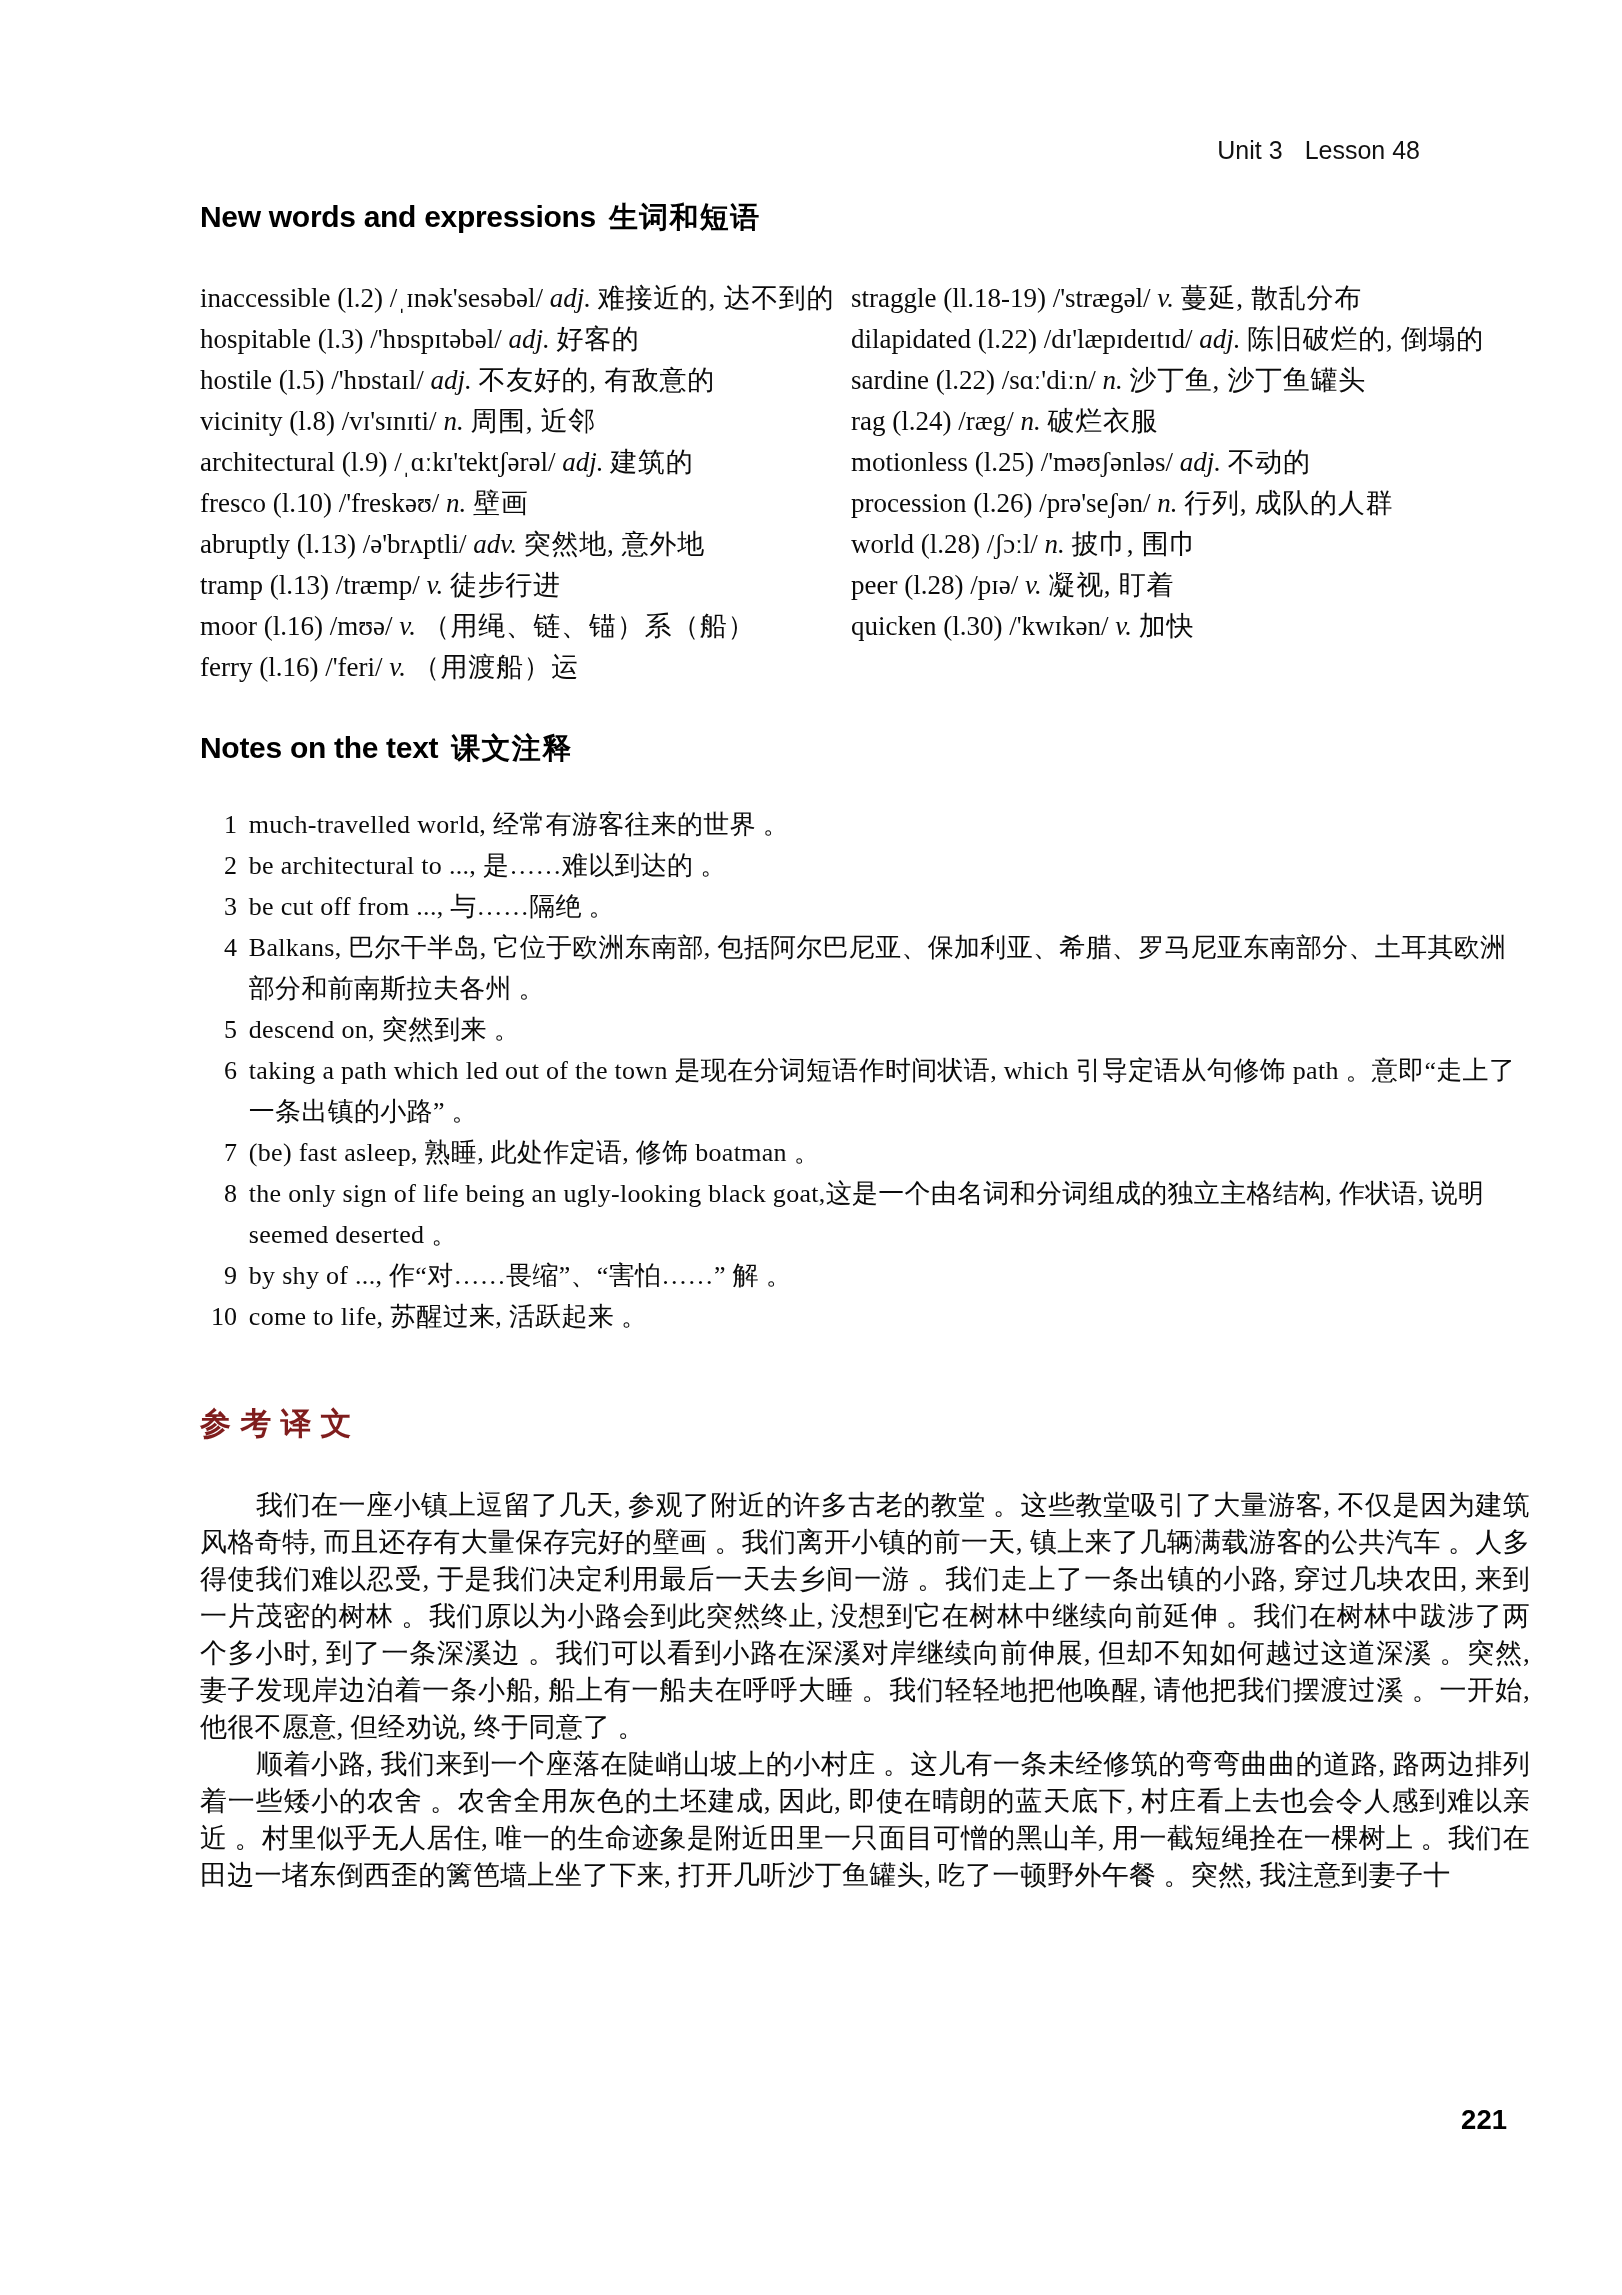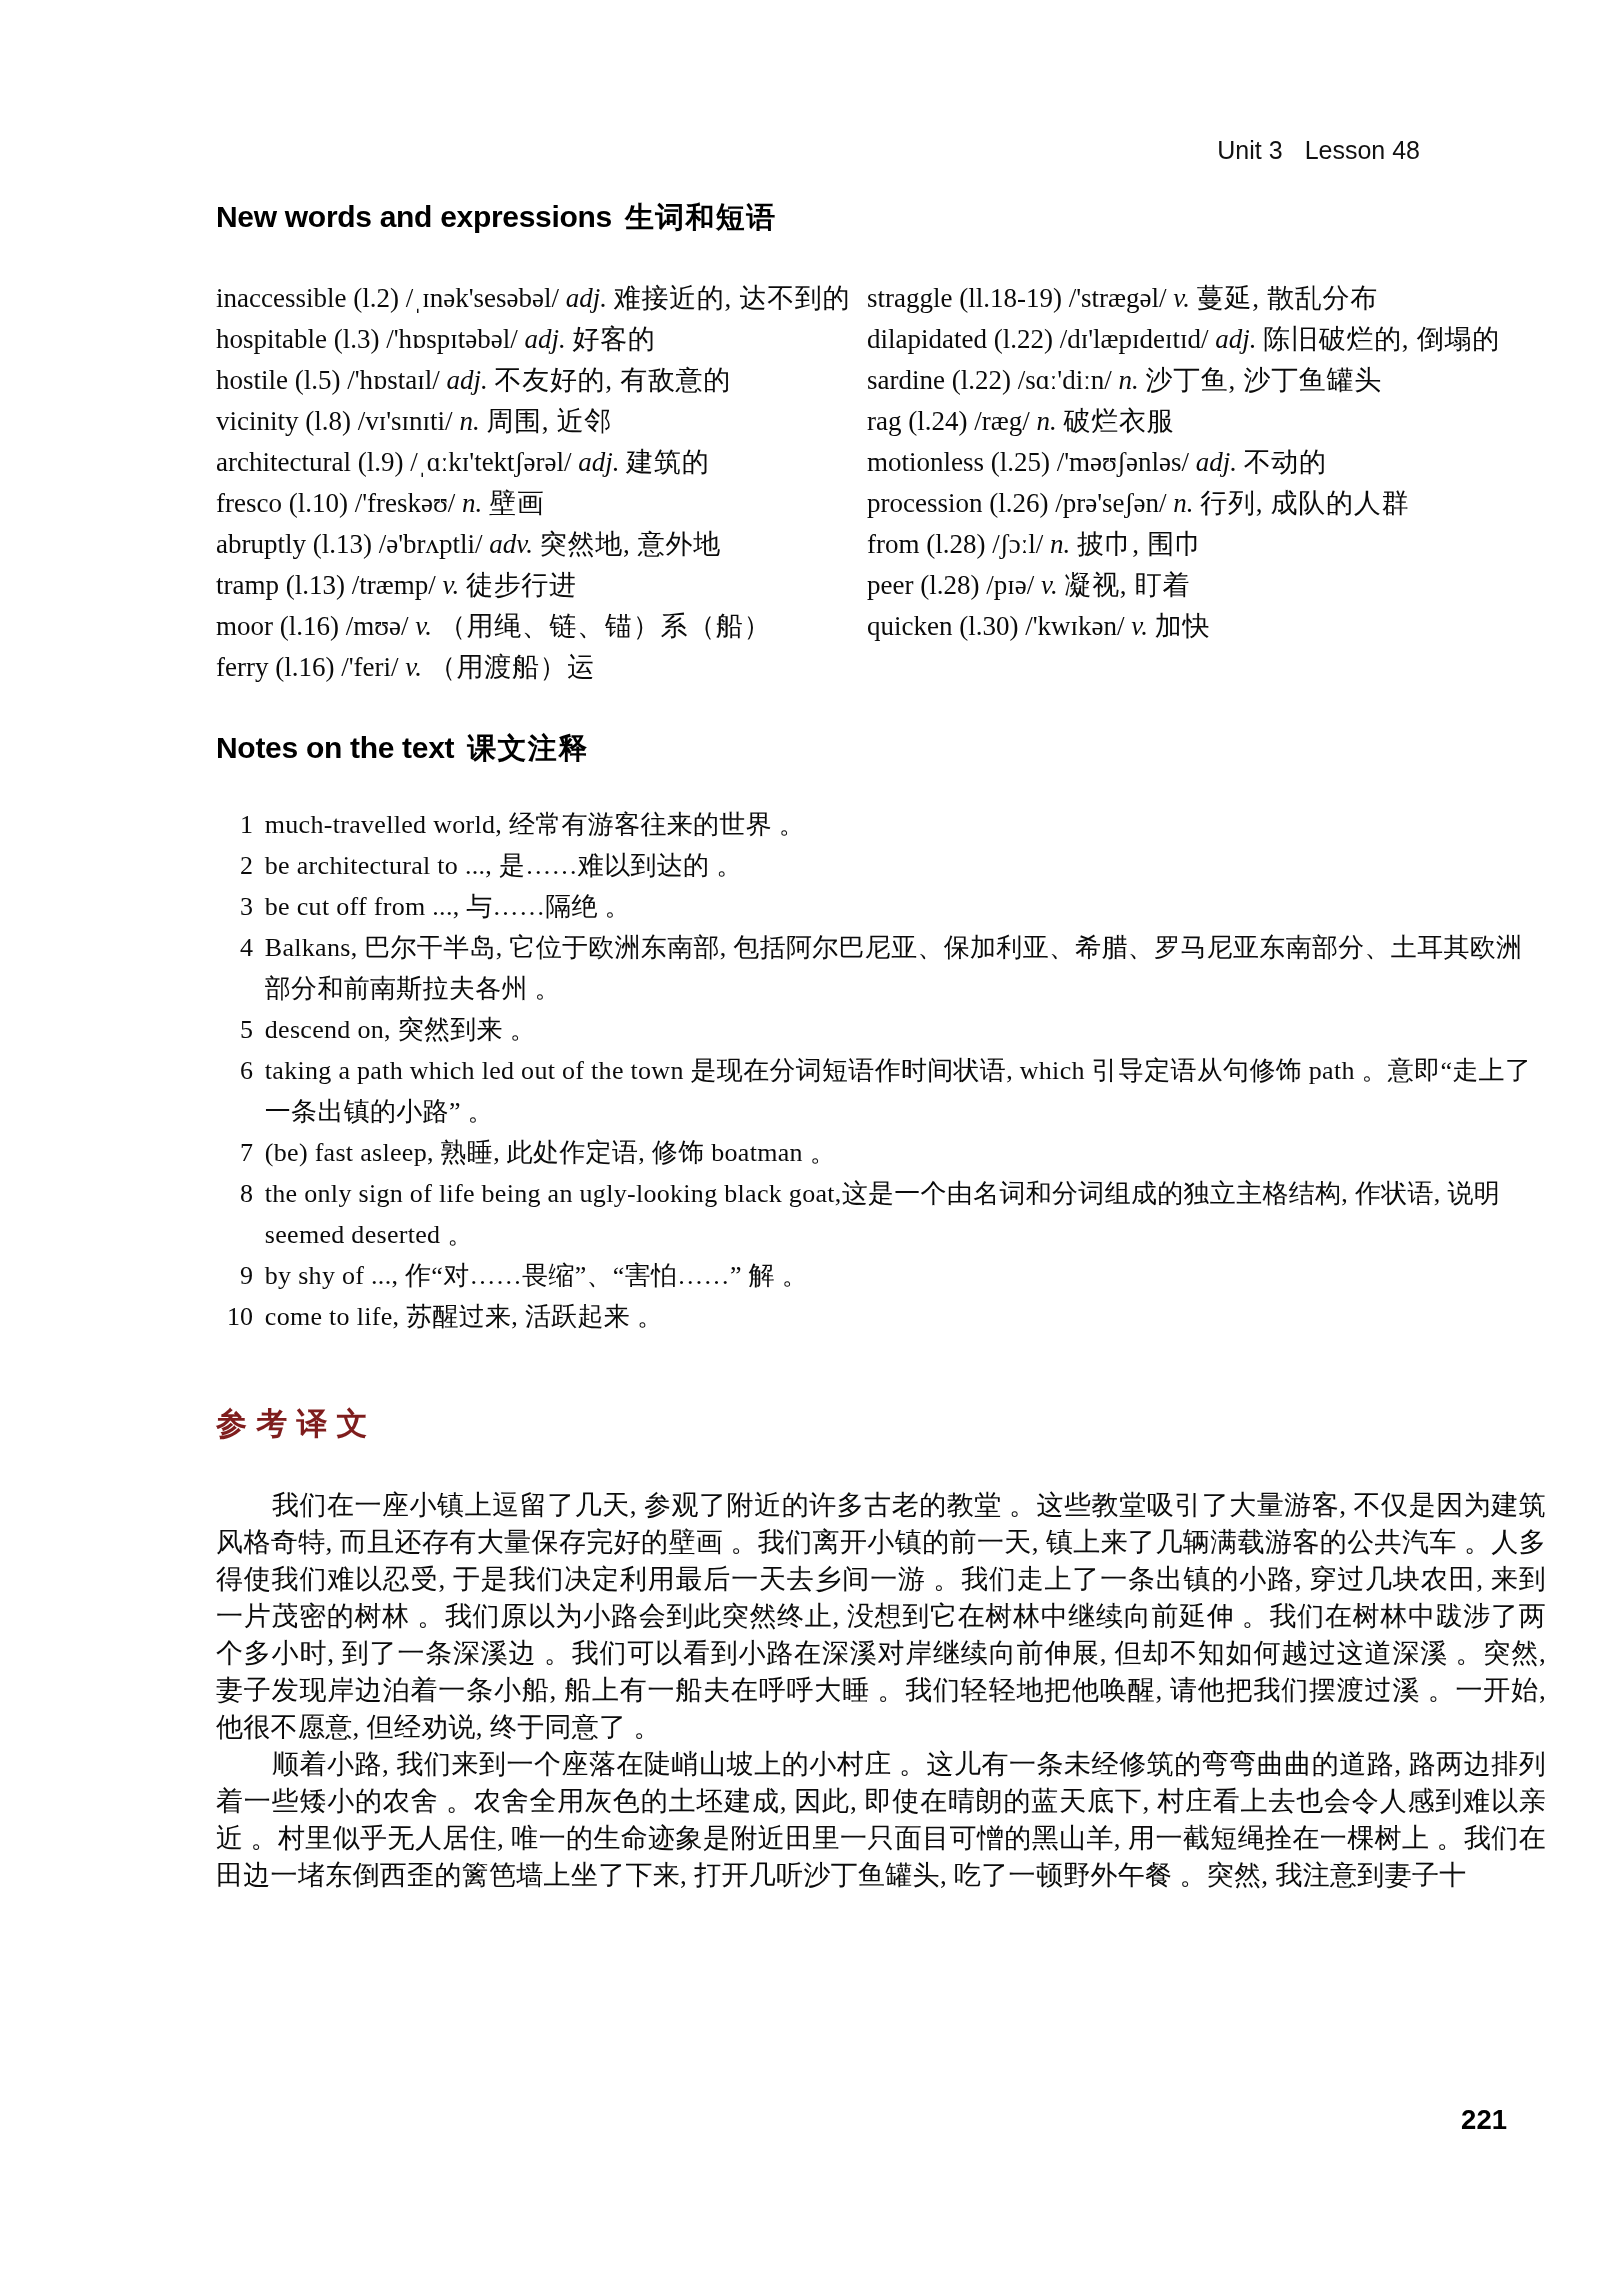--- a/index.html
+++ b/index.html
@@ -12,21 +12,21 @@
 
   
   .running-head{
     position:absolute;top:136px;right:202px;
     font-family:"Liberation Sans","DejaVu Sans",sans-serif;
     font-size:25px;color:#111;white-space:nowrap;
   }
   .running-head .lesson{margin-left:22px;}
 
   
-  .content{position:absolute;left:216px;top:198px;width:1330px;}
+  .content{position:absolute;left:200px;top:198px;width:1330px;}
 
   .section-title{
     font-family:"Liberation Sans","DejaVu Sans",sans-serif;
     font-weight:700;font-size:30px;line-height:37px;margin:0;color:#000;
     letter-spacing:-0.3px;
   }
   .section-title .title-zh{
     font-family:"Liberation Serif","DejaVu Serif",serif;
     font-weight:600;font-size:29px;margin-left:13px;letter-spacing:1.3px;
   }
@@ -107,21 +107,21 @@
           <div class="vocab-entry"><span>dilapidated</span> <span>(l.22)</span> <span>/dɪ'læpɪdeɪtɪd/</span> <span class="pos">adj.</span> <span class="zh">陈旧破烂的, 倒塌的</span></div>
 
           <div class="vocab-entry"><span>sardine</span> <span>(l.22)</span> <span>/sɑː'diːn/</span> <span class="pos">n.</span> <span class="zh">沙丁鱼, 沙丁鱼罐头</span></div>
 
           <div class="vocab-entry"><span>rag</span> <span>(l.24)</span> <span>/ræg/</span> <span class="pos">n.</span> <span class="zh">破烂衣服</span></div>
 
           <div class="vocab-entry"><span>motionless</span> <span>(l.25)</span> <span>/'məʊʃənləs/</span> <span class="pos">adj.</span> <span class="zh">不动的</span></div>
 
           <div class="vocab-entry"><span>procession</span> <span>(l.26)</span> <span>/prə'seʃən/</span> <span class="pos">n.</span> <span class="zh">行列, 成队的人群</span></div>
 
-          <div class="vocab-entry"><span>from</span> <span>(l.28)</span> <span>/ʃɔːl/</span> <span class="pos">n.</span> <span class="zh">披巾, 围巾</span></div>
+          <div class="vocab-entry"><span>world</span> <span>(l.28)</span> <span>/ʃɔːl/</span> <span class="pos">n.</span> <span class="zh">披巾, 围巾</span></div>
 
           <div class="vocab-entry"><span>peer</span> <span>(l.28)</span> <span>/pɪə/</span> <span class="pos">v.</span> <span class="zh">凝视, 盯着</span></div>
 
           <div class="vocab-entry"><span>quicken</span> <span>(l.30)</span> <span>/'kwɪkən/</span> <span class="pos">v.</span> <span class="zh">加快</span></div>
         </div>
     </div>
 
     <h2 class="section-title"><span>Notes on the text</span><span class="title-zh">课文注释</span></h2>
 
     <div class="notes-list">

